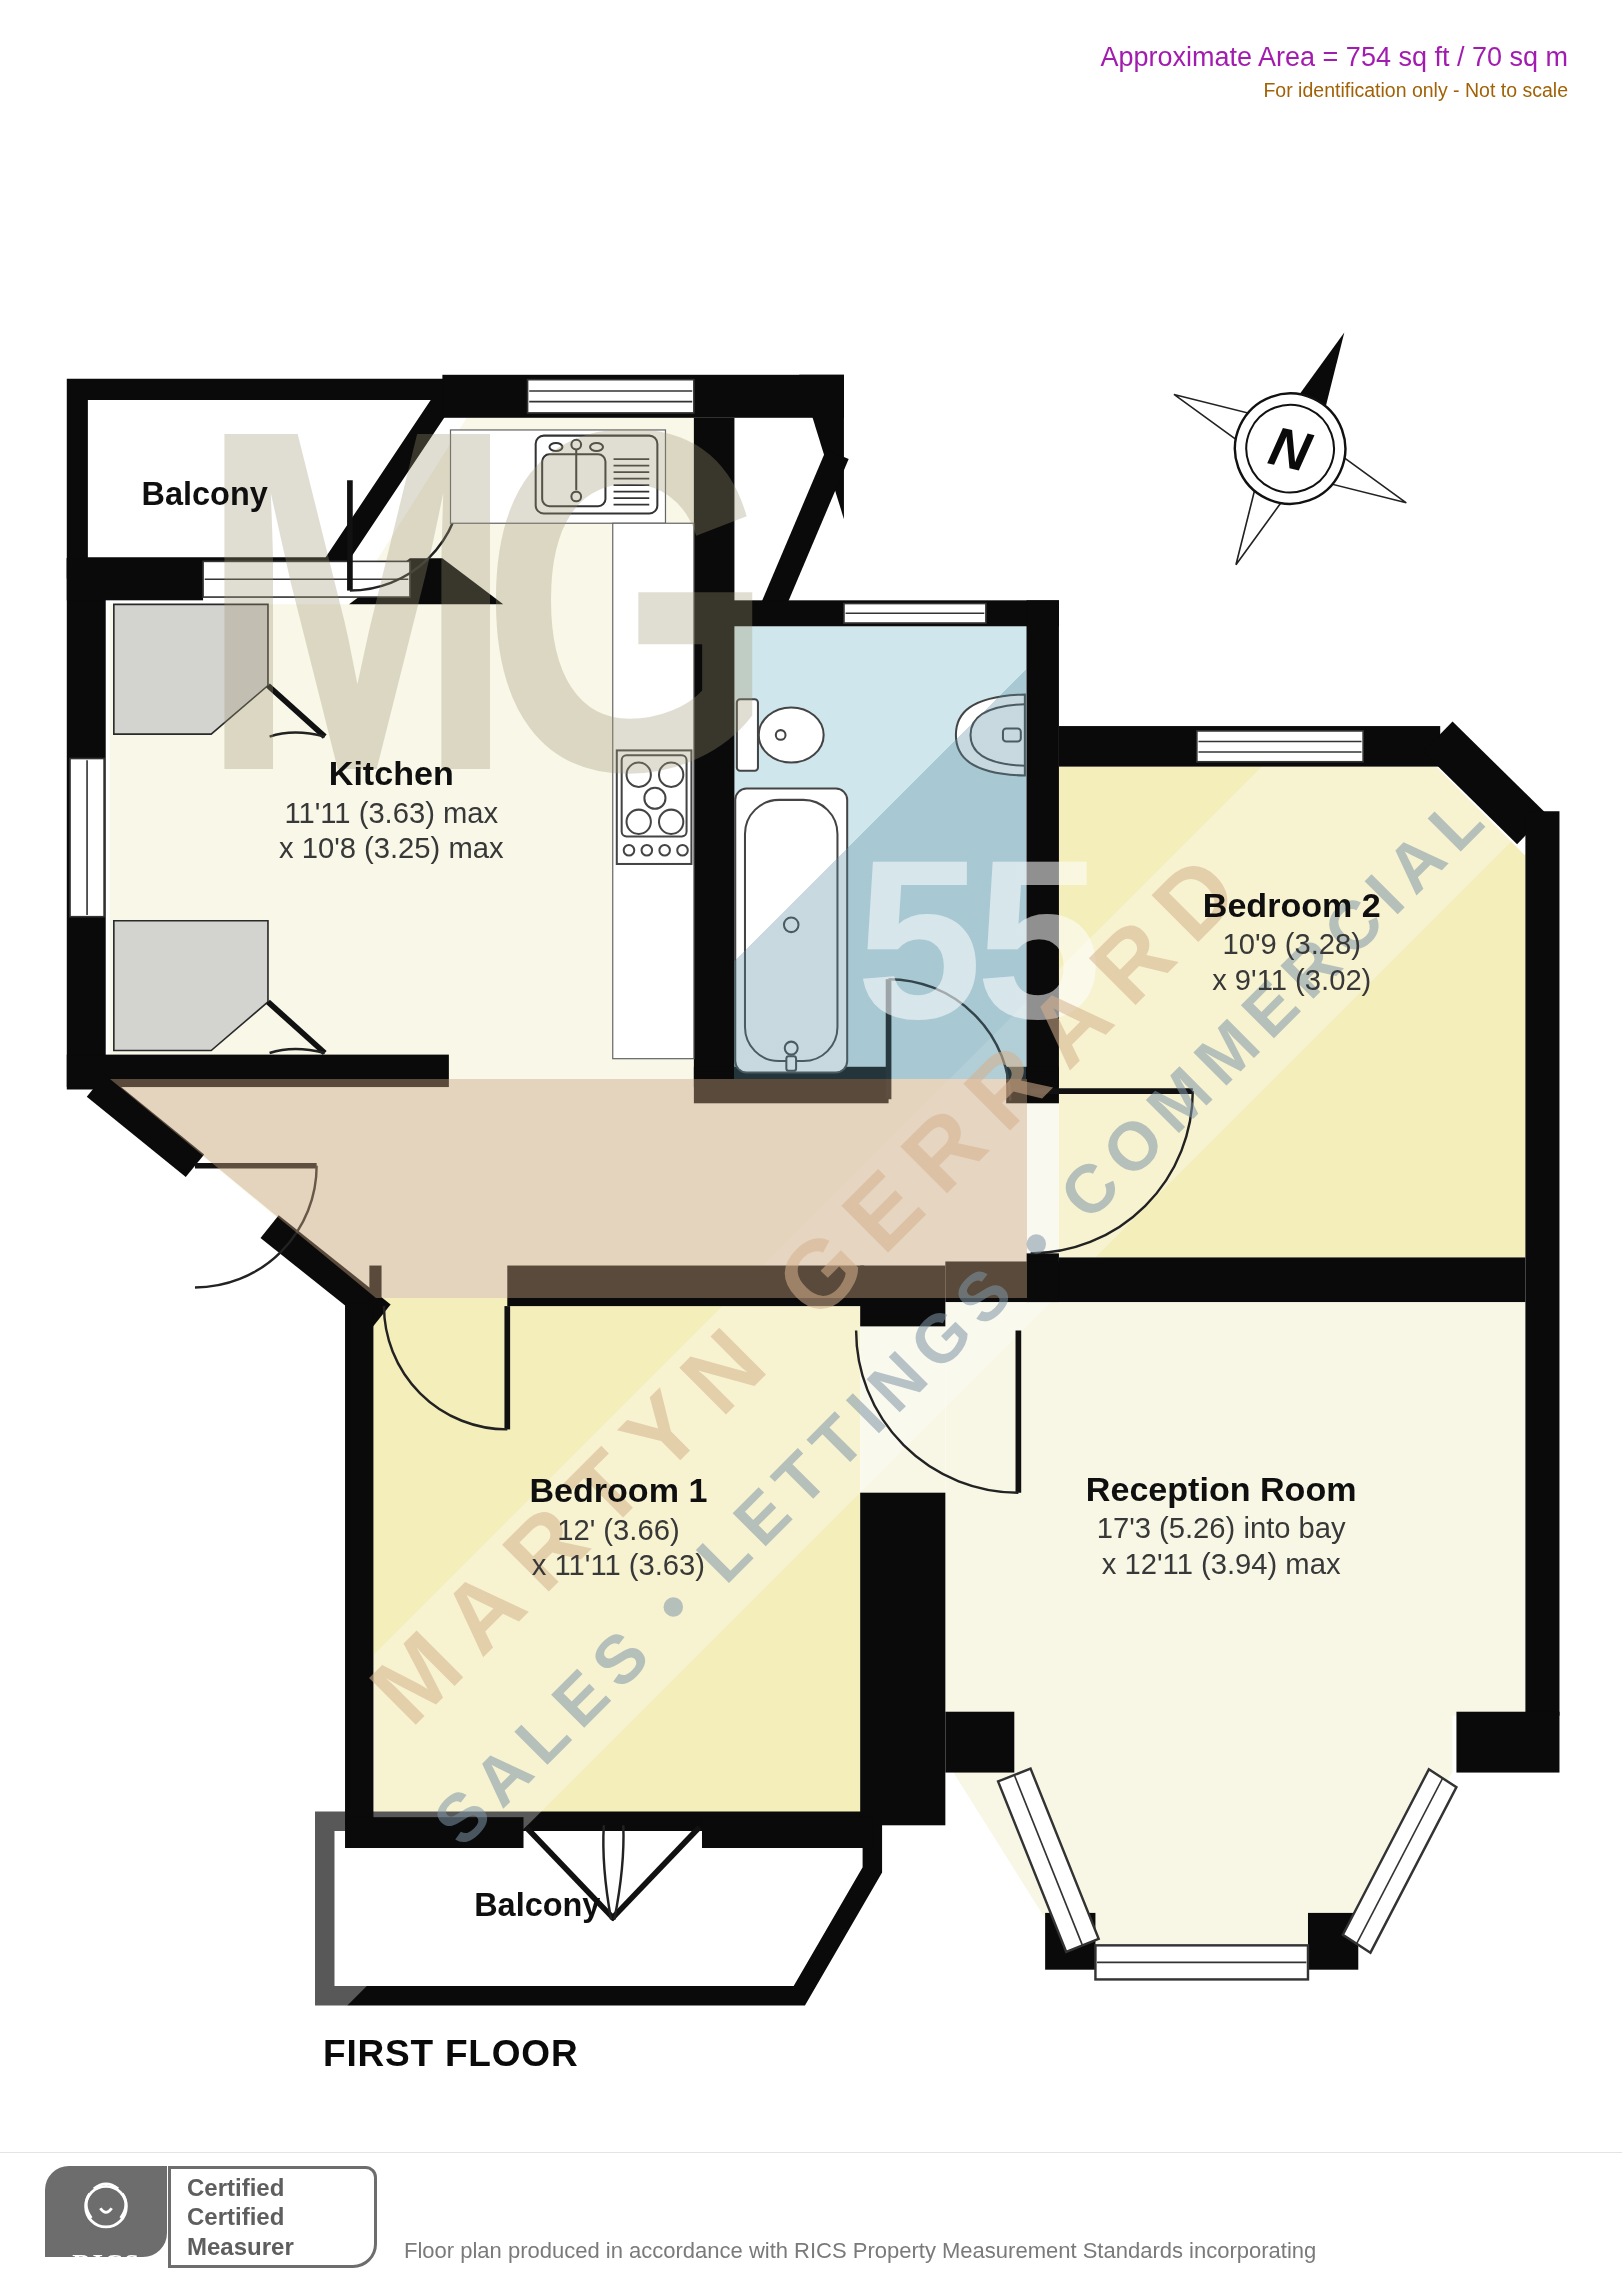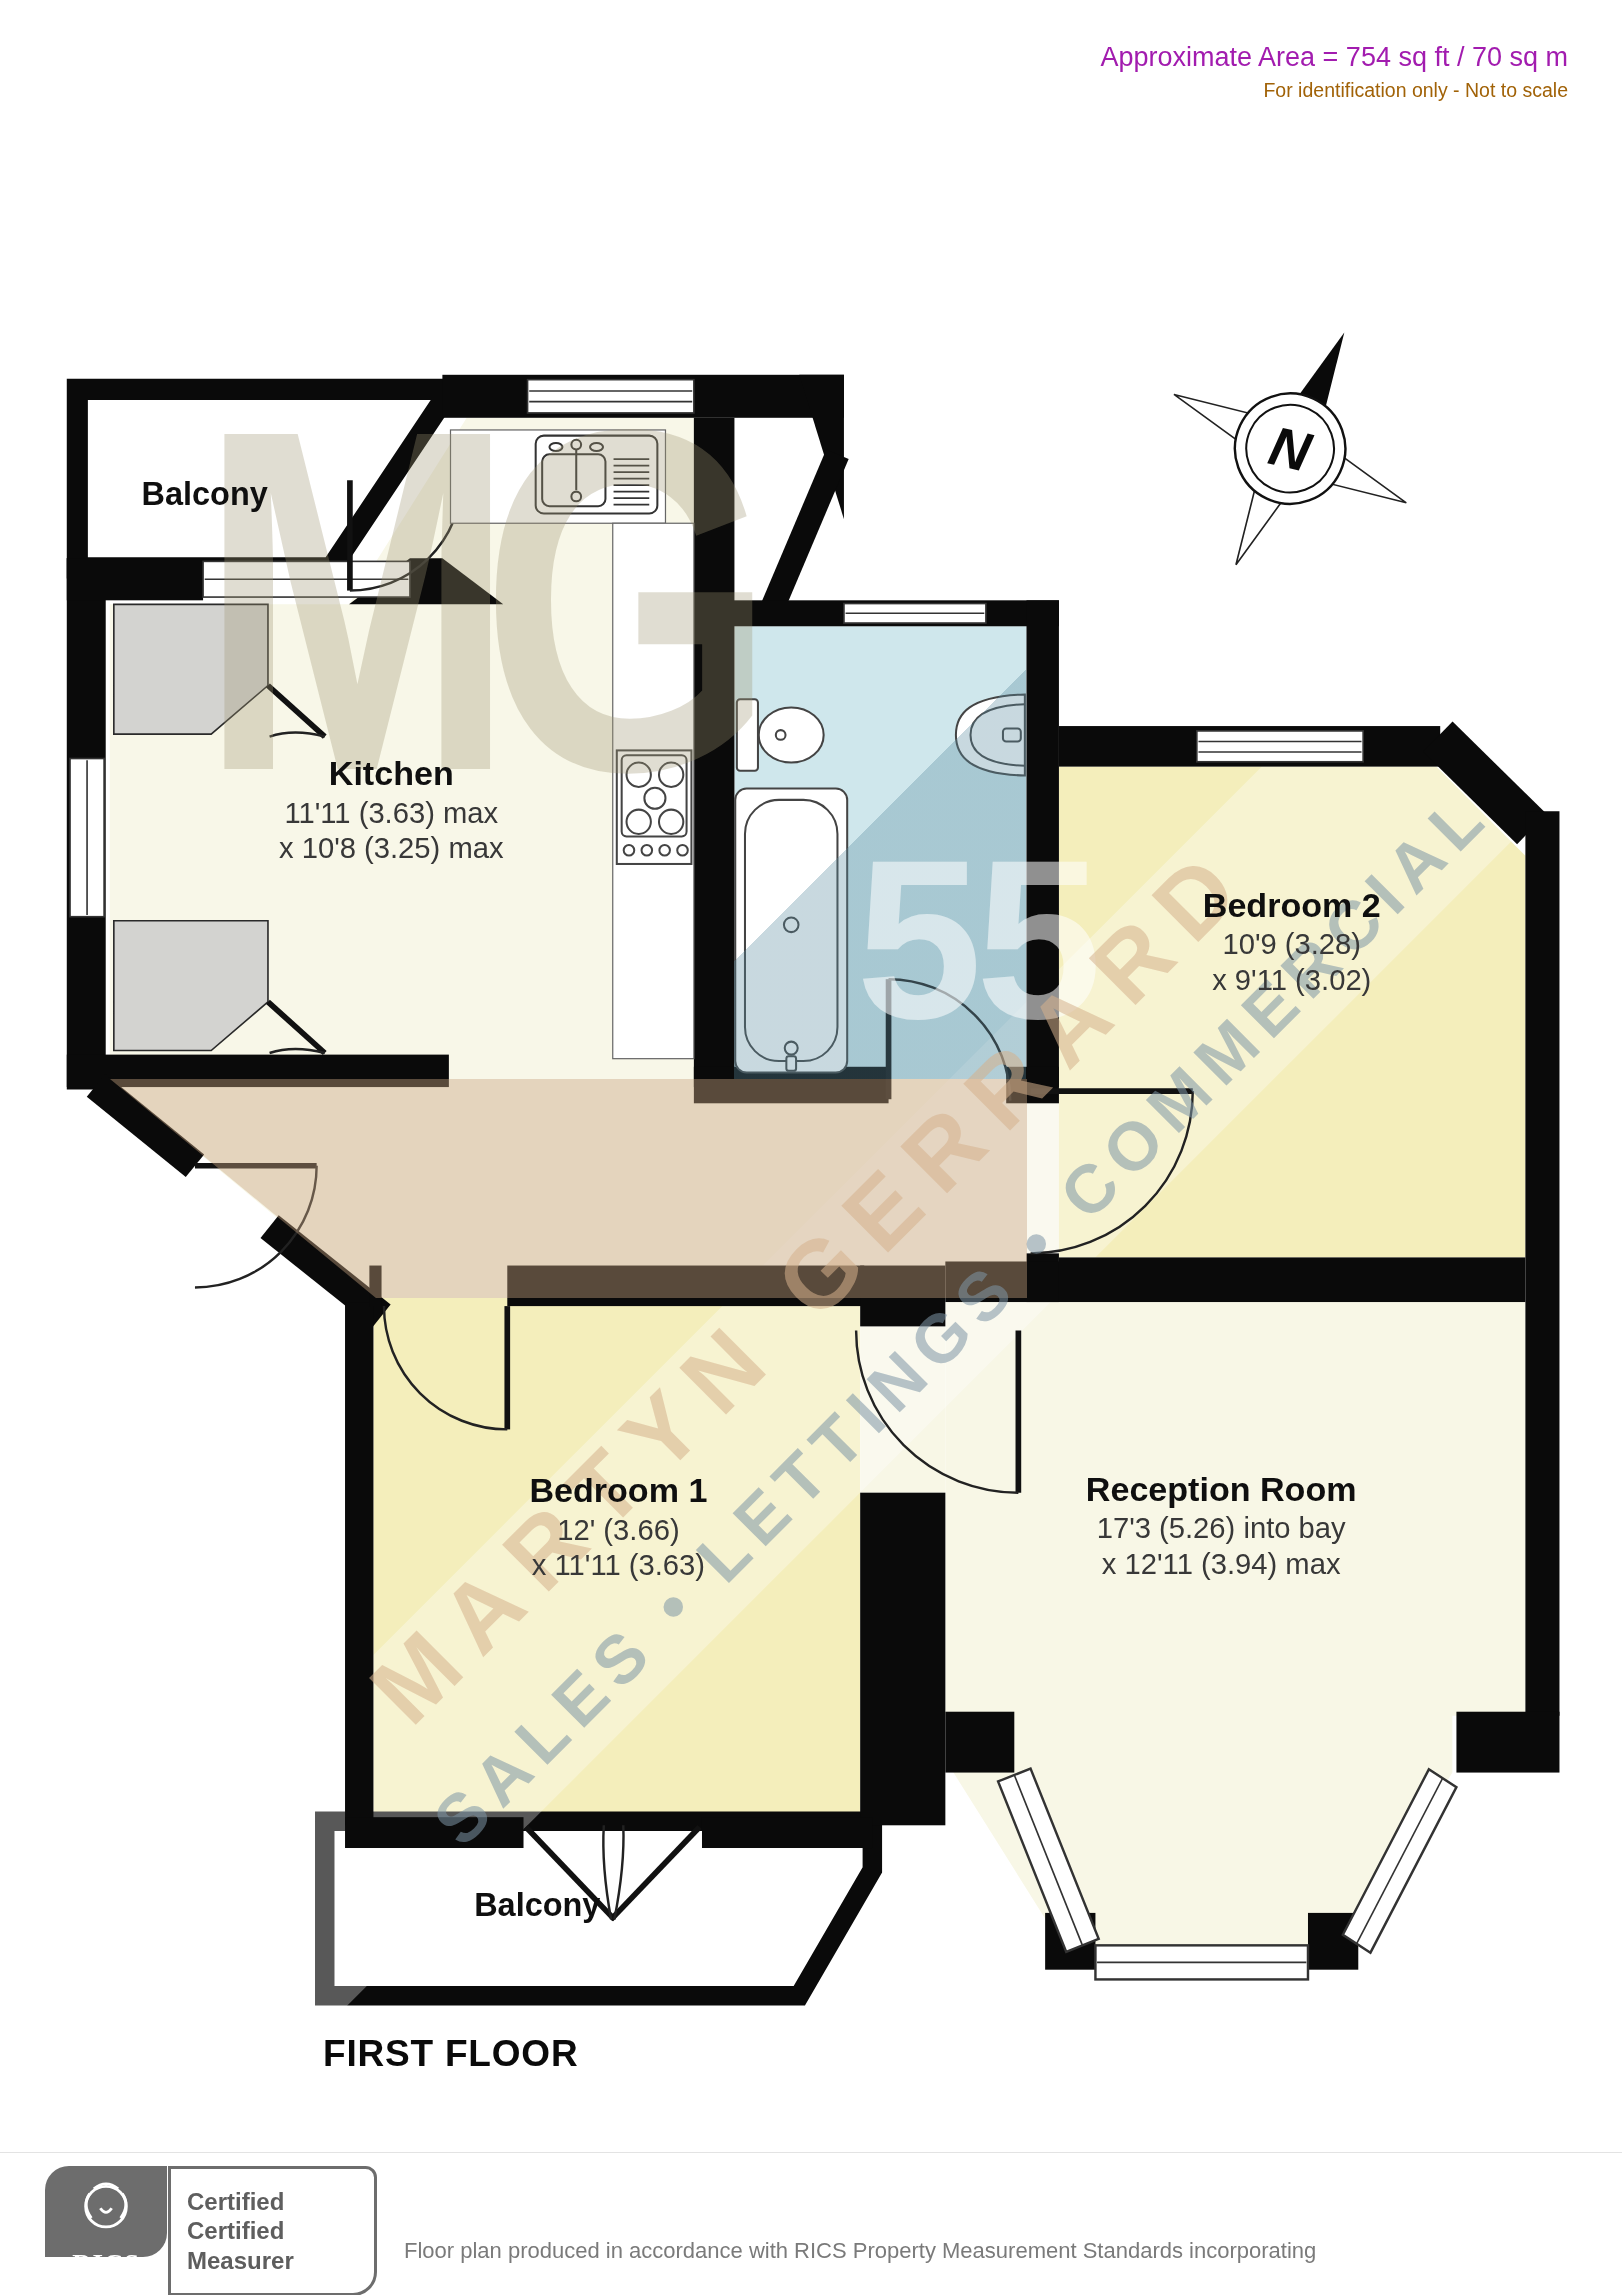--- a/index.html
+++ b/index.html
@@ -26,21 +26,21 @@
   #wm-line2{left:418px;top:1805px;transform:rotate(-45deg);transform-origin:0 0;
      font-size:68px;font-weight:bold;letter-spacing:10.5px;color:rgba(126,150,166,0.55);white-space:nowrap;}
   
   #first-floor{left:323px;top:2033px;font-size:37px;font-weight:bold;letter-spacing:0.8px;color:#0a0a0a;}
   
   #footer-rule{left:0;top:2152px;width:1623px;height:0.8px;background:#e3e3e3;}
   #rics-logo{left:45px;top:2166px;width:122px;height:91px;background:#6d6d6d;
      border-radius:24px 0 24px 0;text-align:center;}
   #rics-word{font-family:"Liberation Serif",serif;color:#fff;font-weight:bold;
      font-size:27px;letter-spacing:0.8px;margin-top:1.6px;}
-  #cert-badge{left:168px;top:2166px;width:209px;height:130px;background:#fff;
+  #cert-badge{left:168px;top:2166px;width:209px;height:102px;background:#fff;
      border:3.2px solid #6d6d6d;border-radius:0 11.4px 24px 0;
      display:flex;flex-direction:column;justify-content:center;padding-left:16px;box-sizing:border-box;}
   .badge-line{font-size:24px;font-weight:bold;color:#5e5e5e;line-height:1.22;}
   #footer-text{left:404px;top:2168px;font-size:22px;color:#7a7a7a;line-height:1.5;white-space:pre-wrap;}
   svg text{font-family:"Liberation Sans",sans-serif;}
   .room-name{font-weight:bold;font-size:42px;fill:#0f0f0f;}
   .room-dim{font-size:36px;fill:#383838;}
   .balcony-name{font-weight:bold;font-size:40px;fill:#0f0f0f;}
 </style>
 </head>

